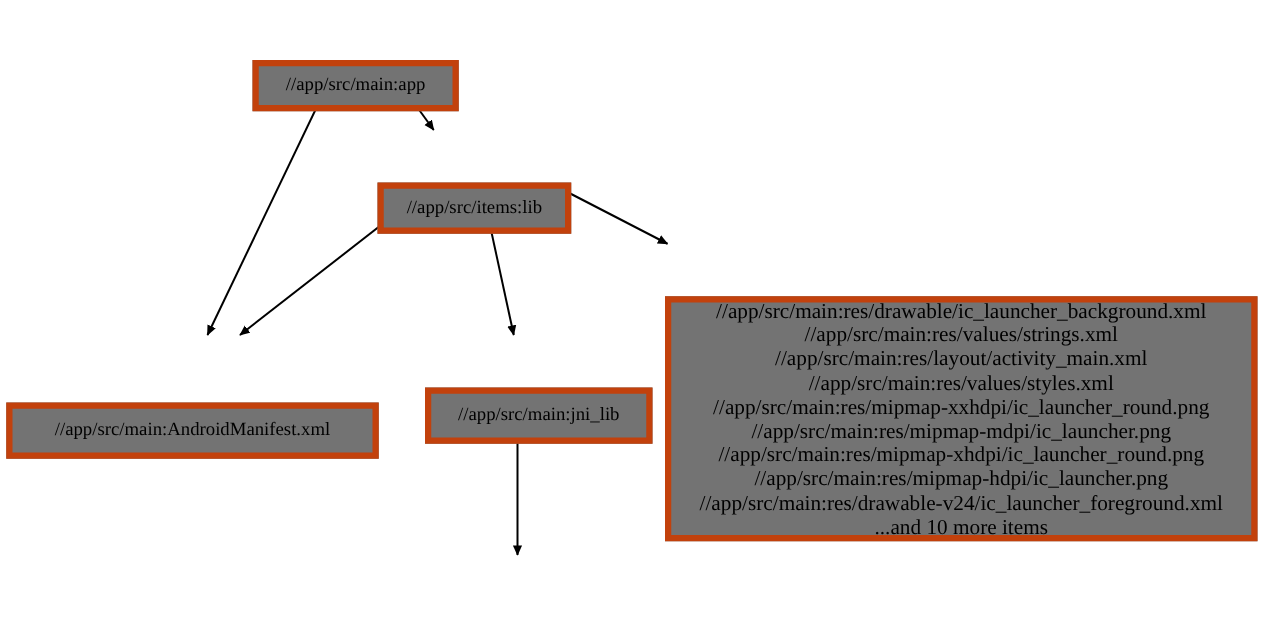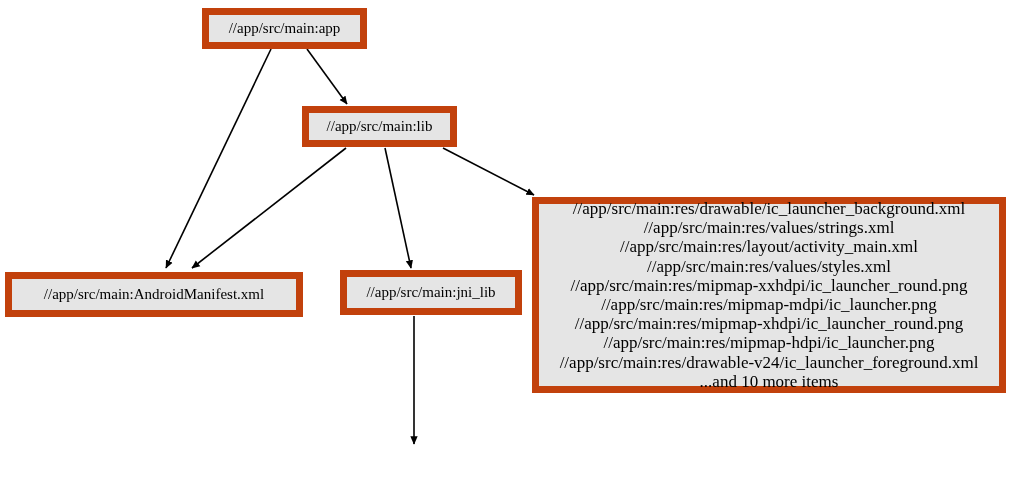--- a/index.html
+++ b/index.html
@@ -19,43 +19,44 @@
     position: absolute;
     left: 0;
     top: 0;
     width: 1018px;
     height: 496px;
     pointer-events: none;
   }
   .node {
     position: absolute;
     box-sizing: border-box;
-    border: 7px solid #c2410c;
-    background: #e5e5e5;
+    border: 5px solid #c2410c;
+    background: #737373;
     display: flex;
     align-items: center;
     justify-content: center;
     text-align: center;
+    margin-top: 40px;
   }
   .node-label {
     font-size: 15px;
     line-height: 19px;
     color: #000000;
     white-space: pre;
     letter-spacing: 0px;
   }
   .node-label.multiline {
     font-size: 17px;
     line-height: 19.2px;
   }
 
   
   #node-app            { left: 202px; top: 8px;   width: 165px; height: 41px; }
   #node-lib            { left: 302px; top: 106px; width: 155px; height: 41px; }
-  #node-manifest       { left: 5px;   top: 272px; width: 298px; height: 45px; }
+  #node-manifest       { left: 5px;   top: 282px; width: 298px; height: 45px; }
   #node-jnilib         { left: 340px; top: 270px; width: 182px; height: 45px; }
   #node-nativelib      { left: 280px; top: 446px; width: 270px; height: 43px; }
   #node-resources      { left: 532px; top: 197px; width: 474px; height: 196px; }
 </style>
 </head>
 <body>
 
 <div id="graph-canvas">
 
   <svg id="edge-layer" viewBox="0 0 1018 496" width="1018" height="496">
@@ -76,21 +77,21 @@
     <line x1="443" y1="148" x2="534" y2="195" stroke="#000000" stroke-width="1.6" marker-end="url(#arrowhead)"></line>
 
     <line x1="414" y1="316" x2="414" y2="444" stroke="#000000" stroke-width="1.6" marker-end="url(#arrowhead)"></line>
   </svg>
 
   <div class="node" id="node-app">
     <span class="node-label">//app/src/main:app</span>
   </div>
 
   <div class="node" id="node-lib">
-    <span class="node-label">//app/src/main:lib</span>
+    <span class="node-label">//app/src/items:lib</span>
   </div>
 
   <div class="node" id="node-manifest">
     <span class="node-label">//app/src/main:AndroidManifest.xml</span>
   </div>
 
   <div class="node" id="node-jnilib">
     <span class="node-label">//app/src/main:jni_lib</span>
   </div>
 

